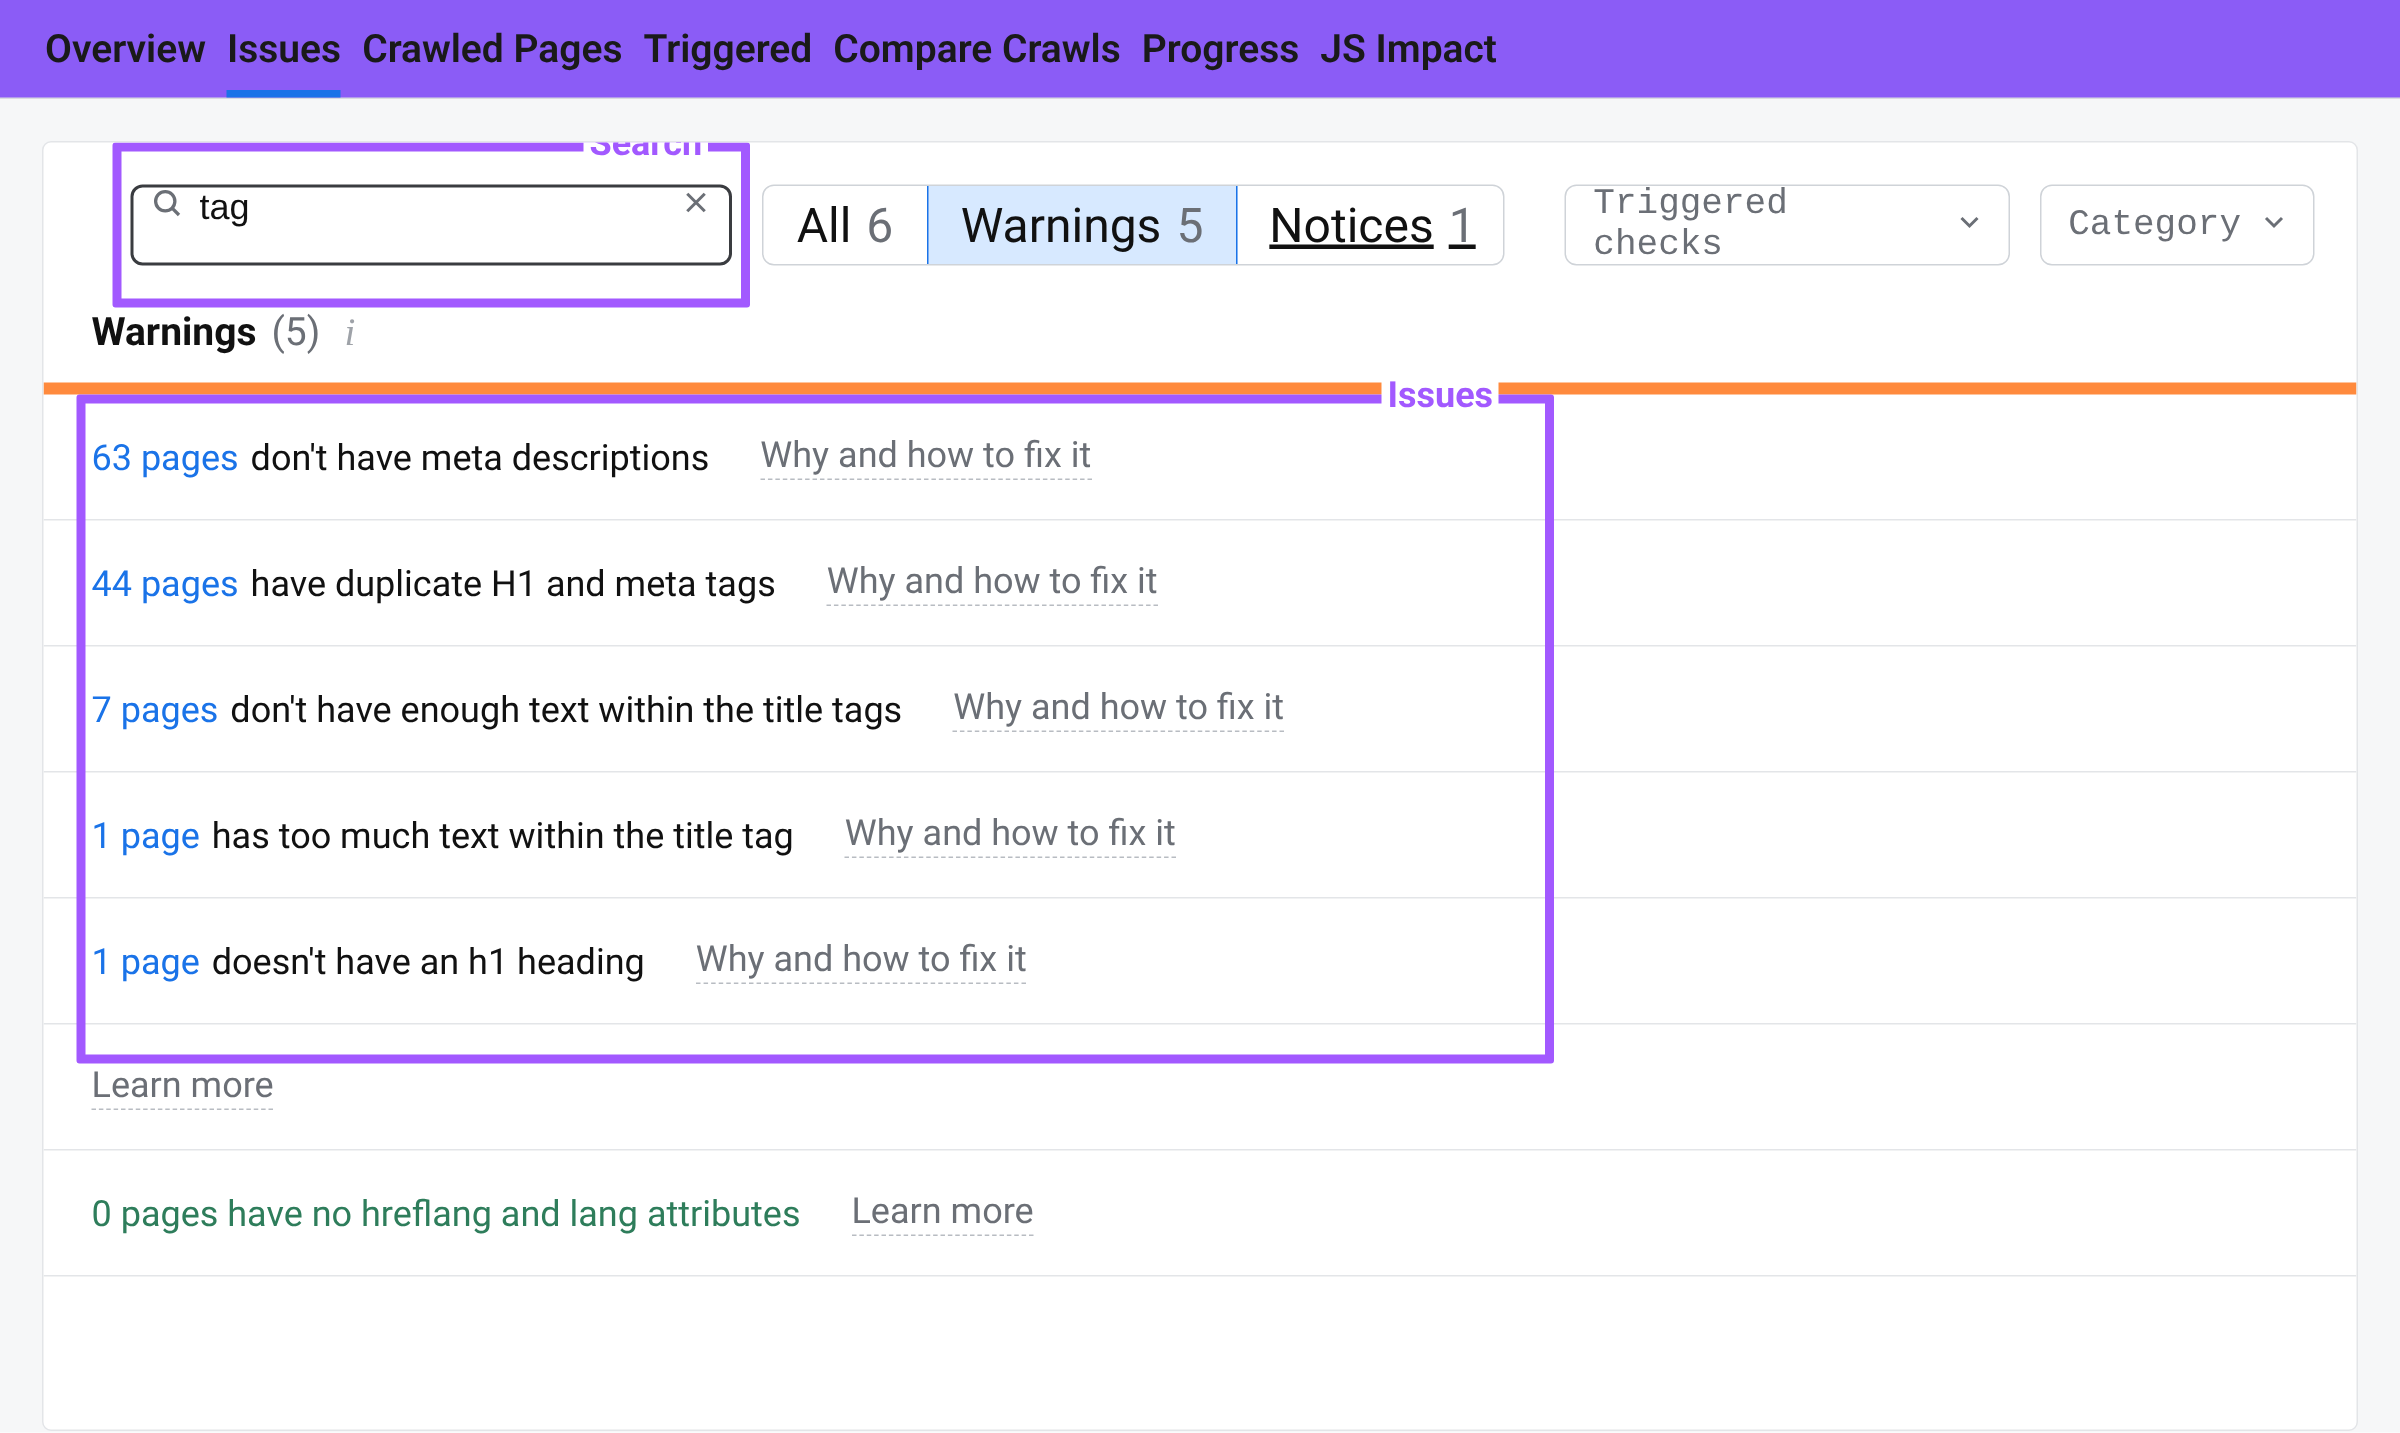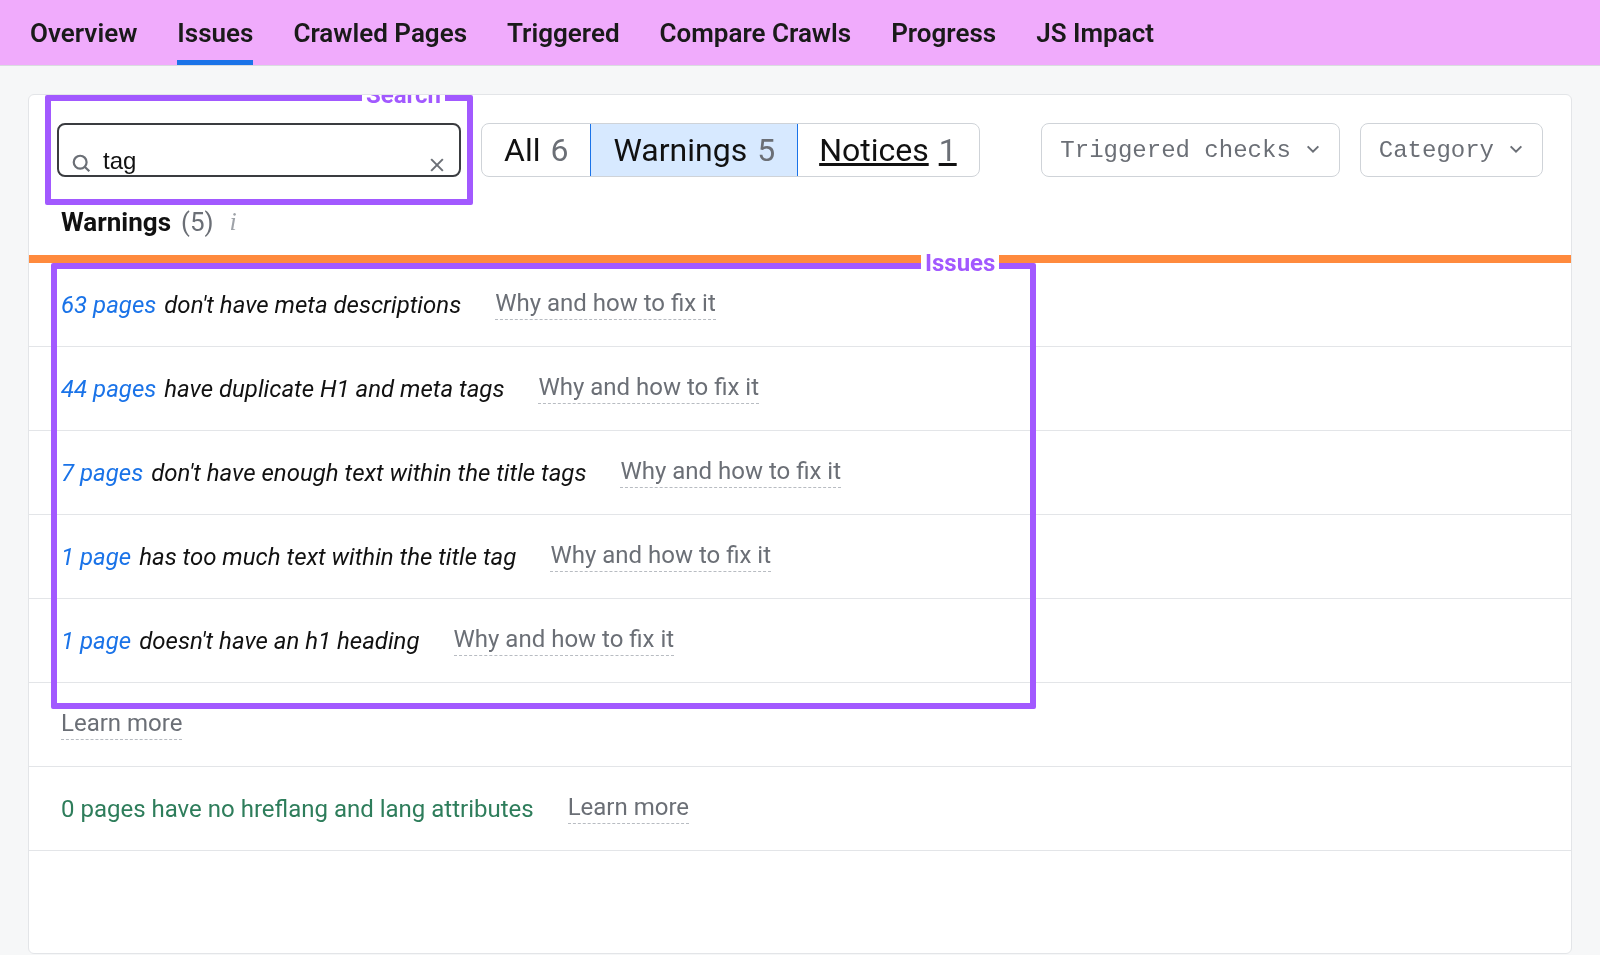--- a/index.html
+++ b/index.html
@@ -4,23 +4,23 @@
 <style>
   * { box-sizing: border-box; margin: 0; padding: 0; }
   body {
     font-family: -apple-system, BlinkMacSystemFont, "Segoe UI", Roboto, Helvetica, Arial, sans-serif;
     background: #f6f7f8;
     color: #111;
     font-size: 22px;
   }
   .topnav {
     display: flex;
-    gap: 40px;
+    gap: 14px;
     padding: 0 30px;
-    background: #f0abfc;
+    background: #8b5cf6;
     border-bottom: 1px solid #d9dce0;
     height: 66px;
     align-items: center;
   }
   .topnav .tab {
     font-weight: 600;
     font-size: 26px;
     color: #1a1a1a;
     padding: 16px 0;
     cursor: pointer;
@@ -44,28 +44,29 @@
   }
   .toolbar {
     display: flex;
     align-items: center;
     gap: 20px;
     padding: 28px 28px 10px 28px;
   }
   .search-wrap {
     position: relative;
     width: 404px;
+    margin-left: 30px;
   }
   .search-box {
     position: relative;
     border: 2px solid #3a3c40;
     border-radius: 8px;
     height: 54px;
     display: flex;
-    align-items: flex-end;
+    align-items: flex-start;
     padding: 0 12px;
     gap: 10px;
     background: #fff;
   }
   .search-box input {
     border: none;
     outline: none;
     flex: 1;
     font-size: 24px;
     color: #111;
@@ -153,21 +154,21 @@
     width: 100%;
   }
   .row {
     display: flex;
     align-items: center;
     gap: 34px;
     padding: 26px 32px;
     border-bottom: 1px solid #e3e5e8;
     font-size: 24px;
   }
-  .row .lead { display: flex; gap: 8px; align-items: baseline; font-style: italic; }
+  .row .lead { display: flex; gap: 8px; align-items: baseline; }
   .row .link { color: #1a73e8; cursor: pointer; }
   .row .desc { color: #111; }
   .row .hint {
     color: #6b6f76;
     border-bottom: 1px dashed #b8bcc2;
     cursor: pointer;
     padding-bottom: 2px;
   }
   .row.passed .lead-text { color: #2e7d5b; }
   .issues-frame {

